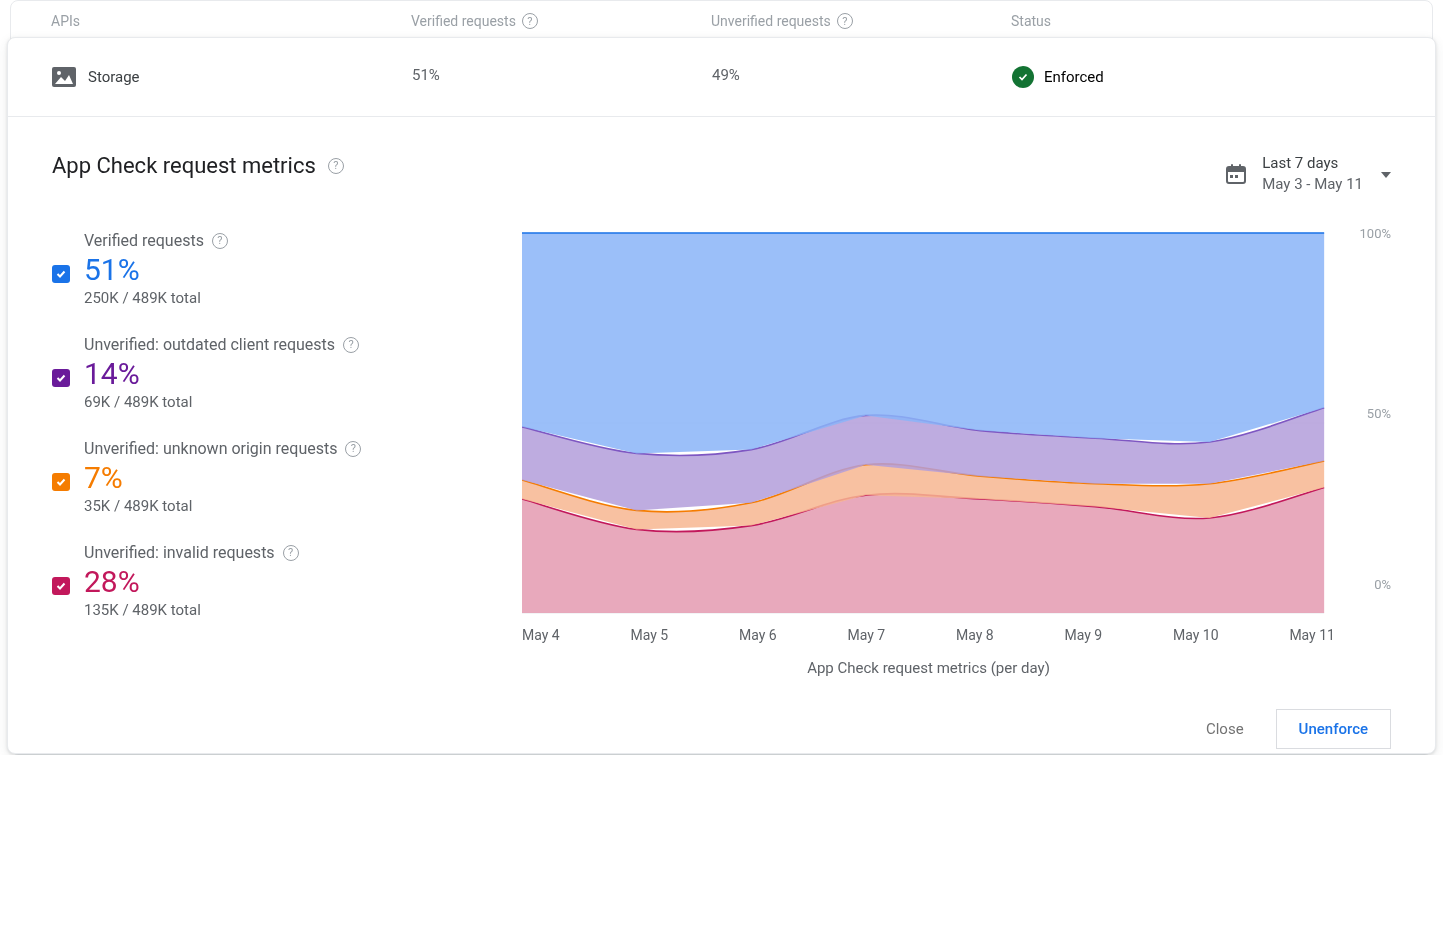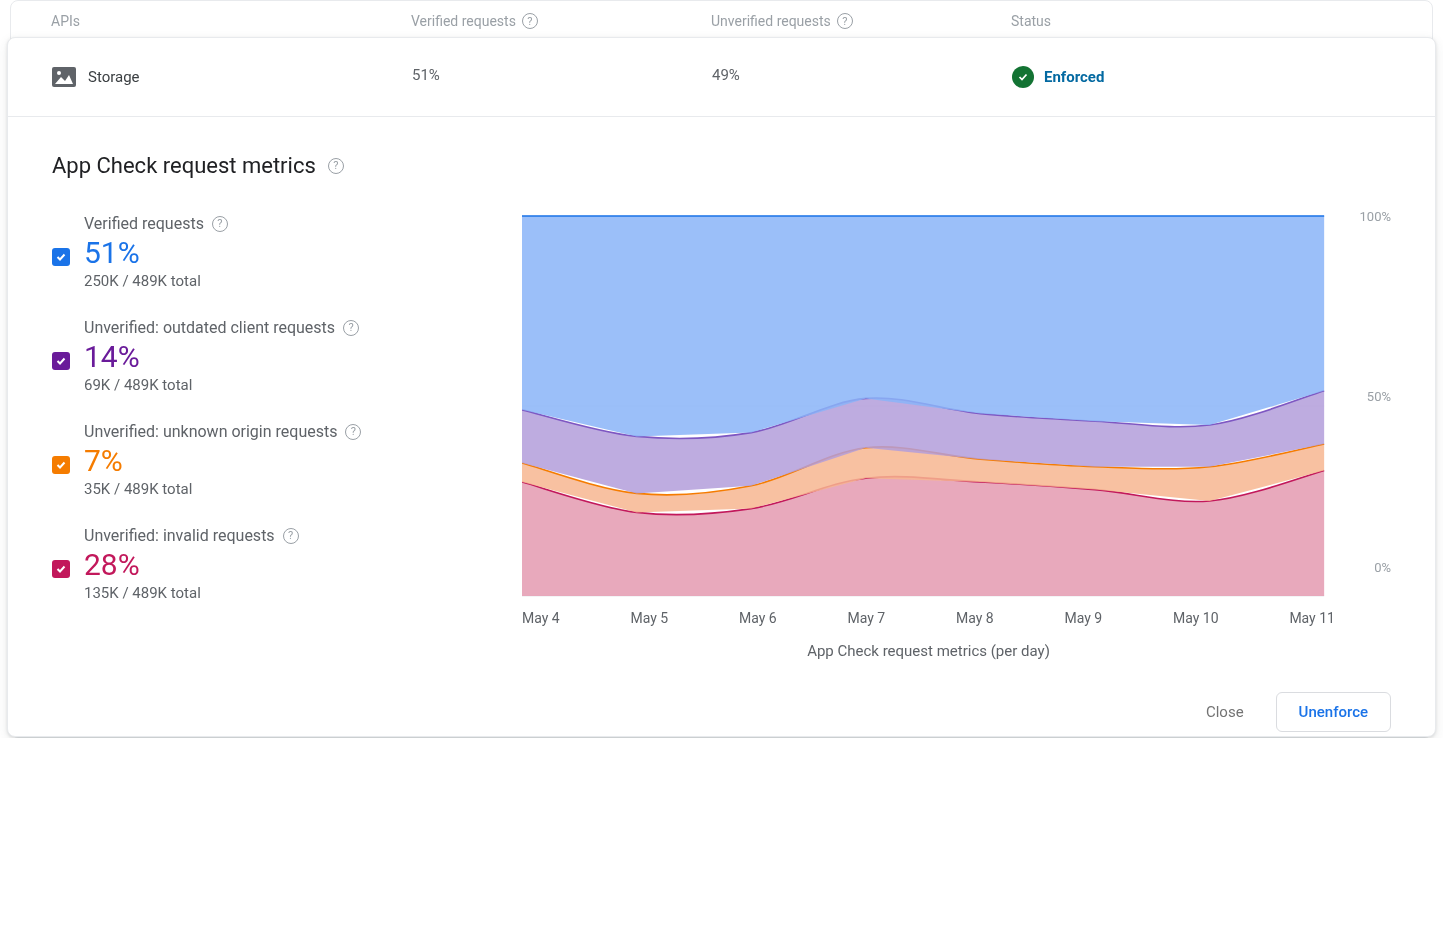--- a/index.html
+++ b/index.html
@@ -25,21 +25,21 @@
   }
   .api-row {
     display:grid;
     grid-template-columns: 360px 300px 300px 1fr;
     padding:28px 44px;
     font-size:15px;
     color:#5f6368;
     border-bottom:1px solid #e8eaed;
   }
   .api-name { display:flex; align-items:center; gap:12px; color:#3c4043; }
-  .status-cell { display:flex; align-items:center; gap:10px; color:#0369a1; font-weight:700;text-align:right; }
+  .status-cell { display:flex; align-items:center; gap:10px; color:#000000; font-weight:400;text-align:right; }
   .status-badge {
     width:22px; height:22px; border-radius:50%; background:#137333;
     display:flex; align-items:center; justify-content:center; color:#fff;
   }
   .metrics-header {
     display:flex; justify-content:space-between; align-items:flex-start;
     padding:36px 44px 12px 44px;
     gap:28px;
   }
   .metrics-title { font-size:22px; color:#202124; display:flex; align-items:center; gap:12px; }
@@ -62,21 +62,21 @@
   .legend-item .pct { font-size:30px; font-weight:400; }
   .legend-item .detail { font-size:15px; color:#5f6368; }
   .chart-wrap { flex:1; position:relative; }
   .chart-svg { width:100%; height:400px; display:block; }
   .xaxis-labels { display:flex; justify-content:space-between; font-size:14px; color:#5f6368; padding:4px 0 0 0; margin-right:56px; }
   .yaxis-labels { position:absolute; right:0; top:0; height:380px; width:50px; font-size:13px; color:#9aa0a6; }
   .yaxis-labels div { position:absolute; right:0; transform:translateY(-50%); }
   .chart-caption { text-align:center; font-size:15px; color:#5f6368; padding:16px 0 0 0; margin-right:56px; }
   .actions { display:flex; justify-content:flex-end; gap:18px; padding:32px 44px 4px 44px; align-items:center; }
   .btn-text { font-size:15px; color:#737373; padding:8px 14px; cursor:pointer; border-radius:4px; }
-  .btn-outline { font-size:15px; color:#1a73e8; padding:10px 22px; border:1px solid #dadce0; border-radius:6px; cursor:pointer; font-weight:500; }
+  .btn-outline { font-size:15px; color:#1a73e8; padding:10px 22px; border:1px solid #dadce0; border-radius:0; cursor:pointer; font-weight:500; }
   .help-icon {
     width:16px; height:16px; border:1.5px solid #9aa0a6; border-radius:50%;
     display:inline-flex; align-items:center; justify-content:center;
     font-size:11px; color:#9aa0a6; line-height:1;
   }
   svg.cal-icon { width:24px; height:24px; }
   svg.pic-icon { width:24px; height:20px; fill:#5f6368; }
   .dropdown-arrow {
     width:0; height:0; border-left:5px solid transparent; border-right:5px solid transparent;
     border-top:6px solid #5f6368; margin-left:4px; margin-top:2px;
@@ -124,20 +124,35 @@
             </svg>
         </span>
         <span>Enforced</span>
       </div>
     </div>
 
     <div class="metrics-header">
       <div class="metrics-title">
         <span>App Check request metrics</span>
         <span class="help-icon">?</span>
+      </div>
+      <div class="date-picker">
+        <svg class="cal-icon" viewBox="0 0 24 24">
+          <rect x="3" y="5" width="18" height="16" rx="2" fill="none" stroke="#5f6368" stroke-width="2"></rect>
+          <rect x="3" y="5" width="18" height="5" fill="#5f6368"></rect>
+          <rect x="7" y="2" width="2" height="4" rx="1" fill="#5f6368"></rect>
+          <rect x="15" y="2" width="2" height="4" rx="1" fill="#5f6368"></rect>
+          <rect x="6" y="13" width="3" height="3" fill="#5f6368"></rect>
+          <rect x="11" y="13" width="3" height="3" fill="#5f6368"></rect>
+        </svg>
+        <div class="col">
+          <span>Last 7 days</span>
+          <span class="sub">May 3 - May 11</span>
+        </div>
+        <span class="dropdown-arrow"></span>
       </div>
     </div>
 
     <div class="metrics-body">
       <div class="legend" id="legend-container">
           <div class="legend-item">
     <div class="checkbox" style="background:#1a73e8">
       <svg width="12" height="12" viewBox="0 0 24 24" fill="none" stroke="#fff" stroke-width="4">
                 <path d="M5 12 L10 17 L19 7"></path>
               </svg>

